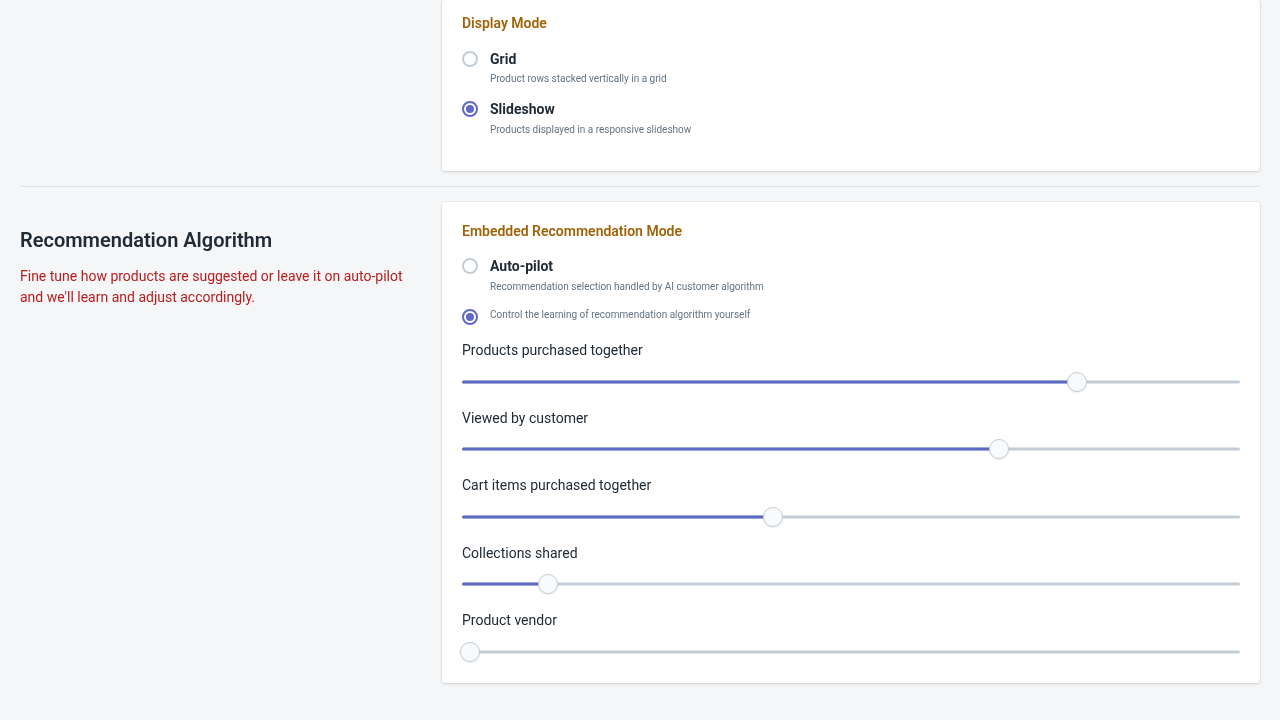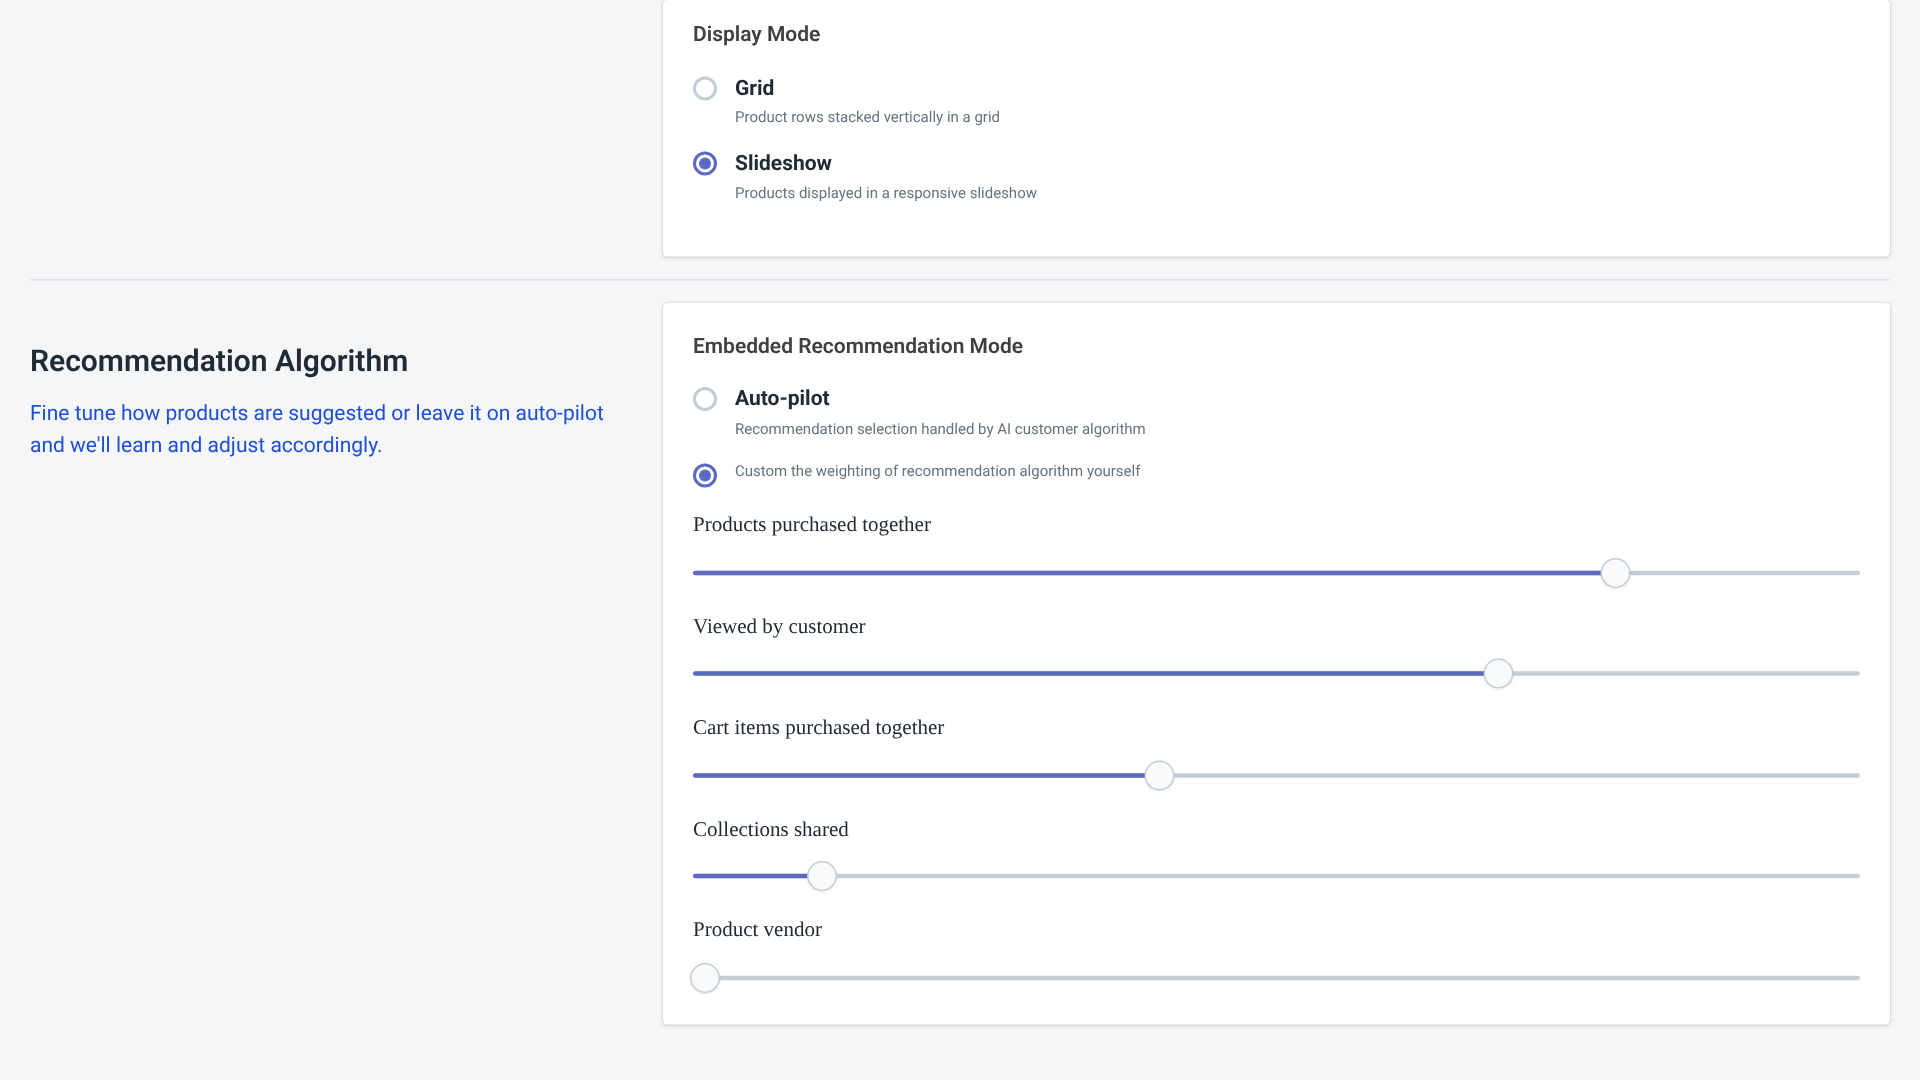--- a/index.html
+++ b/index.html
@@ -31,37 +31,37 @@
     padding-top: 24px;
   }
   .left-title {
     font-size: 20px;
     font-weight: 600;
     color: #212b36;
     margin-bottom: 12px;
   }
   .left-desc {
     font-size: 14px;
-    color: #1d4ed8;
+    color: #b91c1c;
     line-height: 1.5;
   }
   .card {
     flex: 1;
     background: #fff;
     border-radius: 3px;
     box-shadow: 0 0 0 1px rgba(63,63,68,.05), 0 1px 3px 0 rgba(63,63,68,.15);
     padding: 20px;
   }
   .card-first {
     padding-top: 0;
   }
   .group-title {
     font-size: 14px;
     font-weight: 600;
-    color: #404040;
+    color: #a16207;
     margin-bottom: 16px;
     margin-top: 20px;
   }
   .card-first .group-title:first-child { margin-top: 14px; }
   .radio-item {
     display: flex;
     align-items: flex-start;
     margin-bottom: 14px;
     cursor: pointer;
   }
@@ -93,21 +93,21 @@
   .radio-label {
     font-size: 14px;
     color: #212b36;
     margin-bottom: 3px;
     font-weight: bold;
   }
   .radio-desc {
     font-size: 10px;
     color: #637381;
   }
-  .slider-block { margin-top: 16px; font-family: Liberation Serif, serif; }
+  .slider-block { margin-top: 16px; }
   .slider-label {
     font-size: 14px;
     color: #212b36;
     margin-bottom: 10px;
   }
   .slider {
     position: relative;
     height: 22px;
     width: 100%;
     cursor: pointer;
@@ -183,21 +183,21 @@
         <div class="radio"></div>
         <div class="radio-text">
           <div class="radio-label">Auto-pilot</div>
           <div class="radio-desc">Recommendation selection handled by AI customer algorithm</div>
         </div>
       </div>
 
       <div class="radio-item">
         <div class="radio checked"></div>
         <div class="radio-text">
-          <div class="radio-desc">Custom the weighting of recommendation algorithm yourself</div>
+          <div class="radio-desc">Control the learning of recommendation algorithm yourself</div>
         </div>
       </div>
 
       <div id="sliders-container">
           <div class="slider-block">
             <div class="slider-label">Products purchased together</div>
             <div class="slider">
               <div class="slider-track"></div>
               <div class="slider-fill" style="width: 79%;"></div>
               <div class="slider-thumb" style="left: 79%;"></div>

